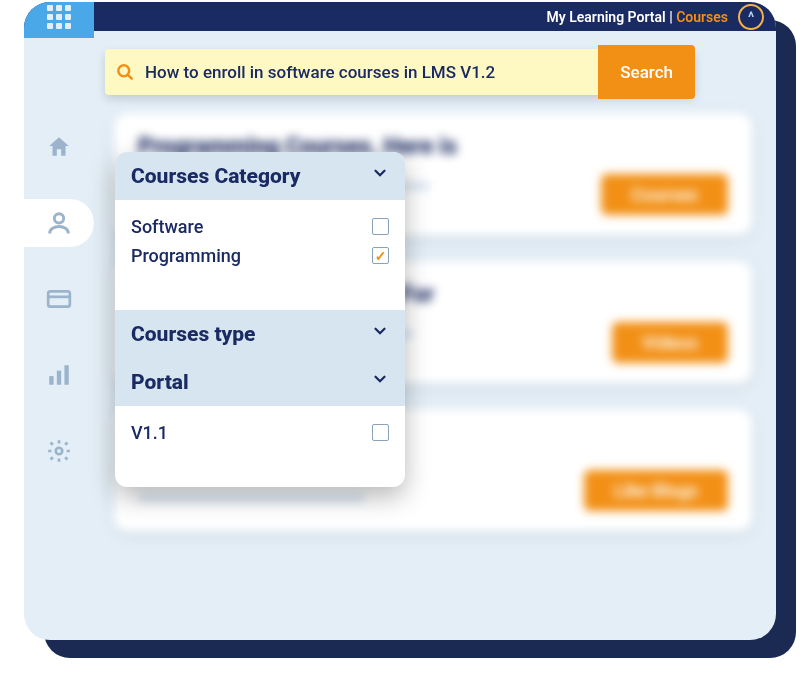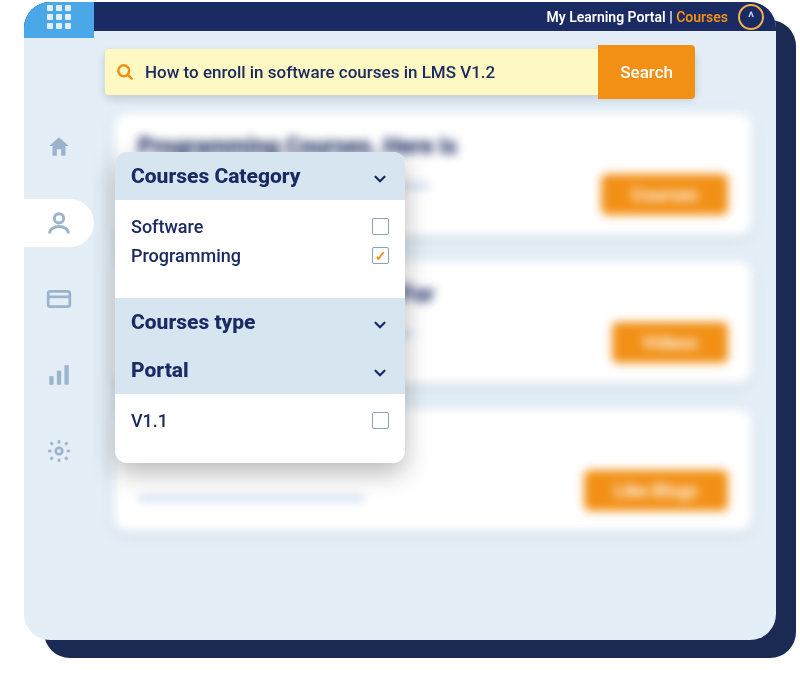--- a/index.html
+++ b/index.html
@@ -70,25 +70,25 @@
   .card .lines span { height:6px; background:#cddcee; border-radius:3px; }
   .card-row { display:flex; align-items:flex-end; justify-content:space-between; }
   .pill { background:#f29016; color:#fff; padding:10px 30px; border-radius:6px; font-size:18px; font-weight:600; }
 
   .filter {
     position:absolute; left:115px; top:152px; width:290px;
     background:#fff; border-radius:12px; box-shadow:0 10px 26px rgba(0,0,0,.28);
     overflow:hidden;
   }
   .fsec-h {
-    background:#d7e5f1; padding:12px 16px; display:flex; align-items:flex-end;
+    background:#d7e5f1; padding:12px 16px; display:flex; align-items:flex-start;
     justify-content:space-between; cursor:pointer;
   }
   .fsec-h span { color:#1a2a62; font-size:21px; font-weight:800; }
-  .fsec-body { padding:12px 16px 28px; }
+  .fsec-body { padding:12px 16px 40px; }
   .fopt { display:flex; align-items:center; justify-content:space-between; padding:4px 0; }
   .fopt span { color:#1a2a62; font-size:18px; font-weight:500; }
   .cb {
     width:17px; height:17px; border:1.5px solid #8aa1b8; border-radius:2px;
     display:flex; align-items:center; justify-content:center; cursor:pointer;
   }
   .cb.checked::after { content:"✓"; color:#f29016; font-size:14px; font-weight:900; line-height:1; }
 
   svg { display:block; }
 </style>

